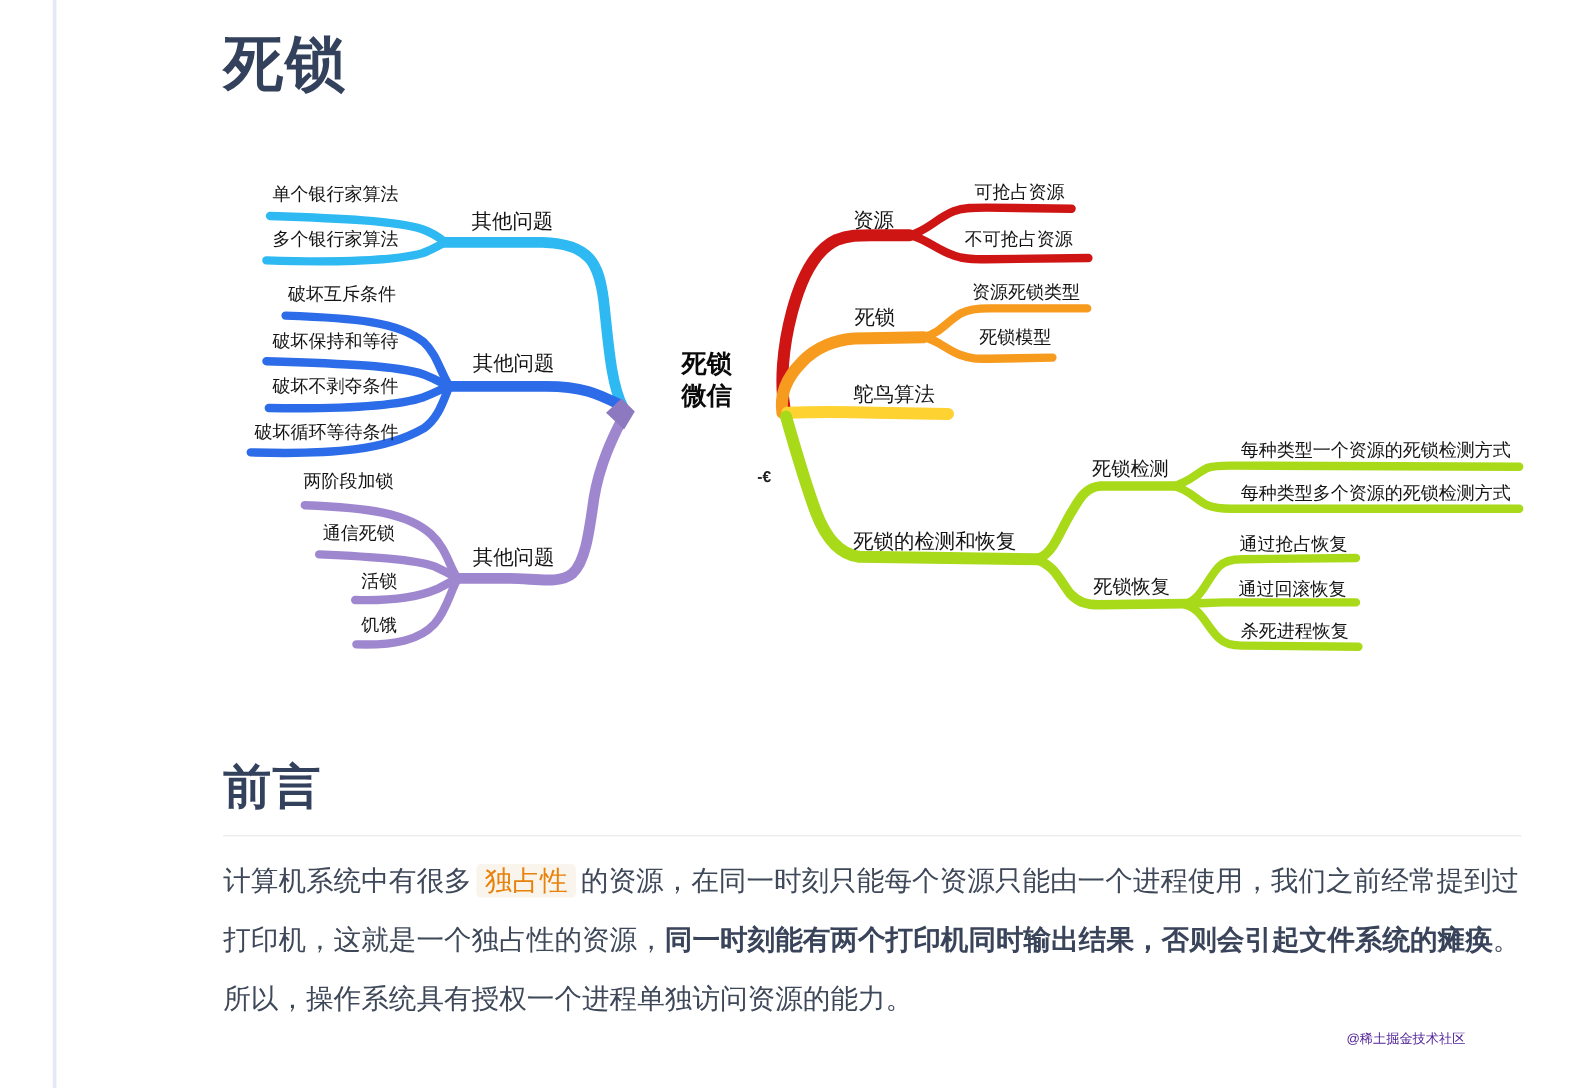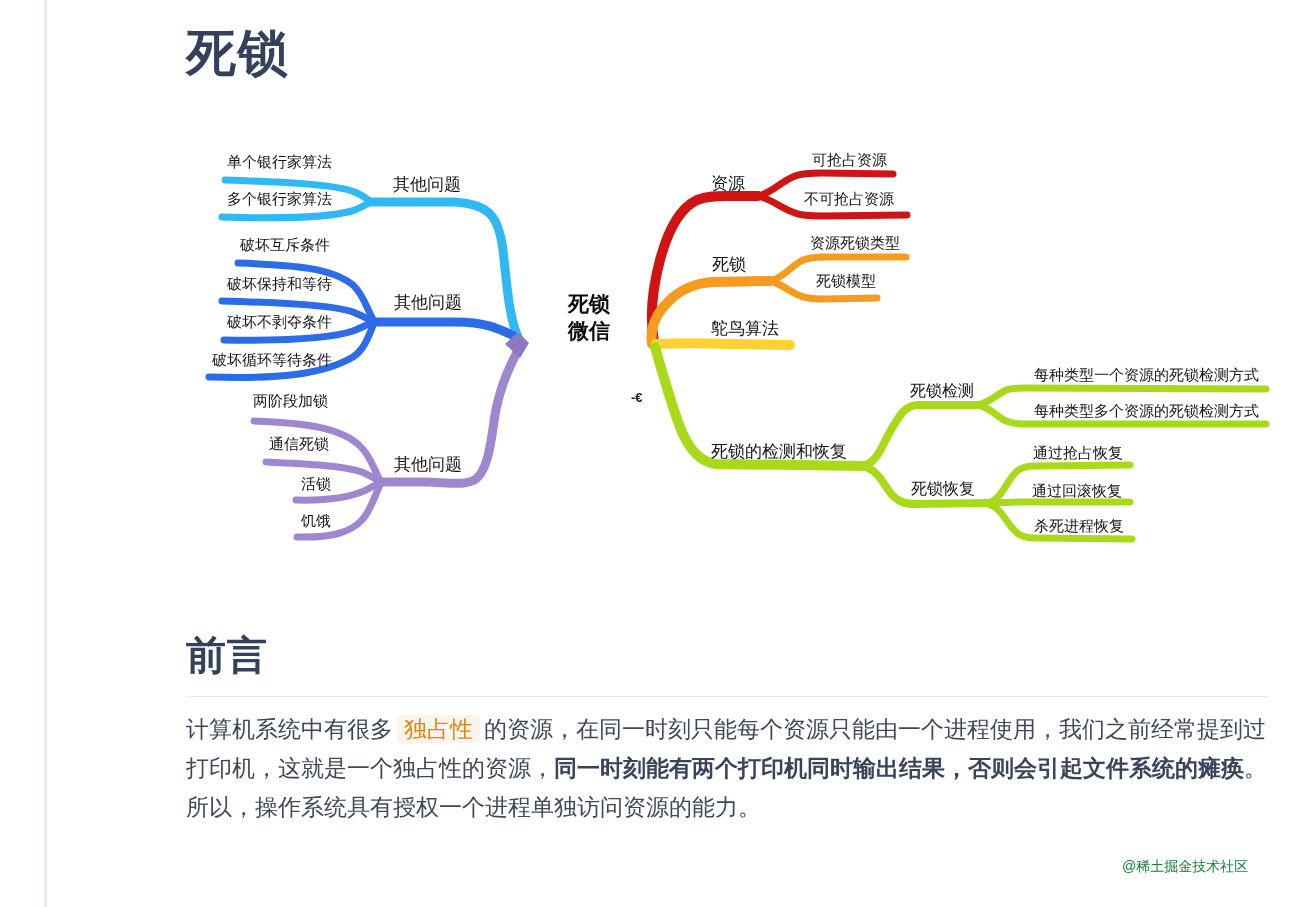--- a/index.html
+++ b/index.html
@@ -17,25 +17,25 @@
   .mm-label  { position:absolute; font-size:15px; font-weight:400; color:#141414; white-space:nowrap; }
   .mm-parent { font-size:17px; }
   .mm-sub    { font-size:16px; }
   #mm-center { position:absolute; left:500px; top:150px; width:178px; text-align:center;
                font-size:21px; line-height:27px; font-weight:700; color:#0a0a0a; }
   #mm-mark   { position:absolute; left:631px; top:250px; font-size:13px; font-weight:700; color:#222; }
 
   
   #preface-heading { left:186px; top:628px; font-size:40px; font-weight:700; color:#33415c; letter-spacing:1px; }
   #preface-divider { left:186px; top:696px; width:1082px; height:1px; background:#e8e8e8; }
-  #preface-para { left:186px; top:710px; width:1090px; font-size:23px; line-height:39px; color:#3e4859; }
+  #preface-para { left:186px; top:710px; width:1090px; font-size:23px; line-height:49px; color:#3e4859; }
   #preface-para .code { color:#e8820c; background:#faf5ec; border-radius:4px; padding:1px 7px; margin:0 4px; }
   #preface-para .bold { font-weight:700; color:#39445a; }
 
-  #watermark { left:1122px; top:858px; font-size:14px; color:#15803d; }
+  #watermark { left:1122px; top:858px; font-size:11px; color:#4c1d95; }
 </style>
 </head>
 <body>
 
 <div class="abs" id="side-divider"></div>
 
 <h1 class="abs" id="page-title">死锁</h1>
 
 <div class="abs" id="mindmap">
   <svg width="1314" height="430" viewBox="0 0 1314 430">

